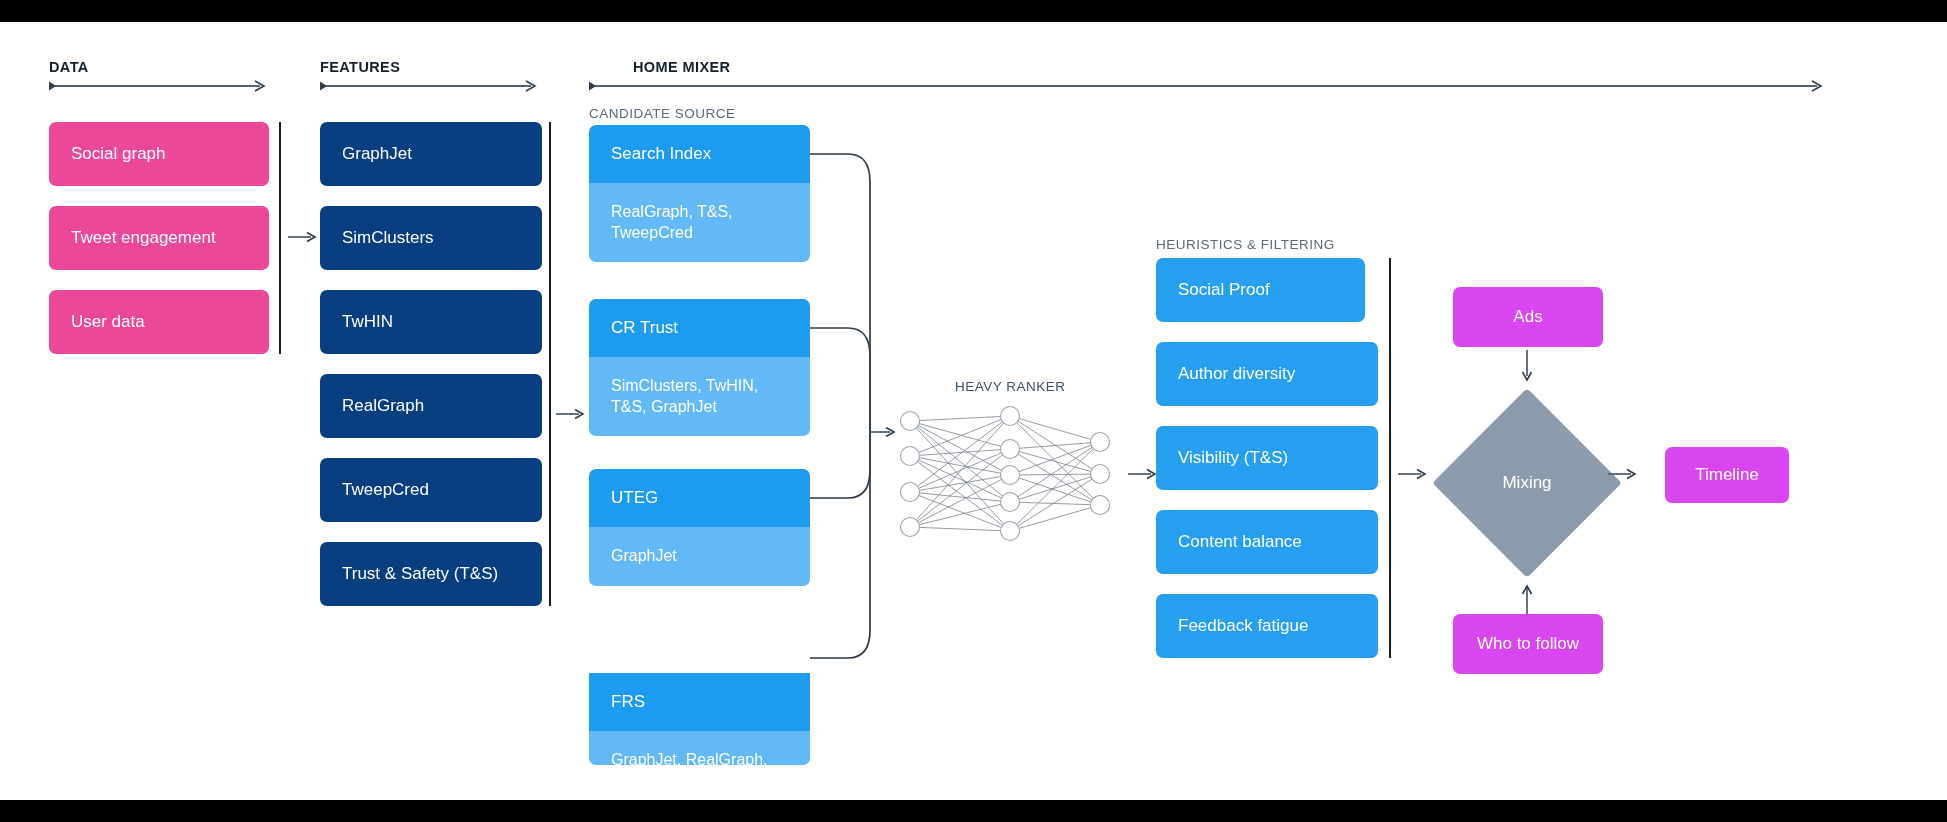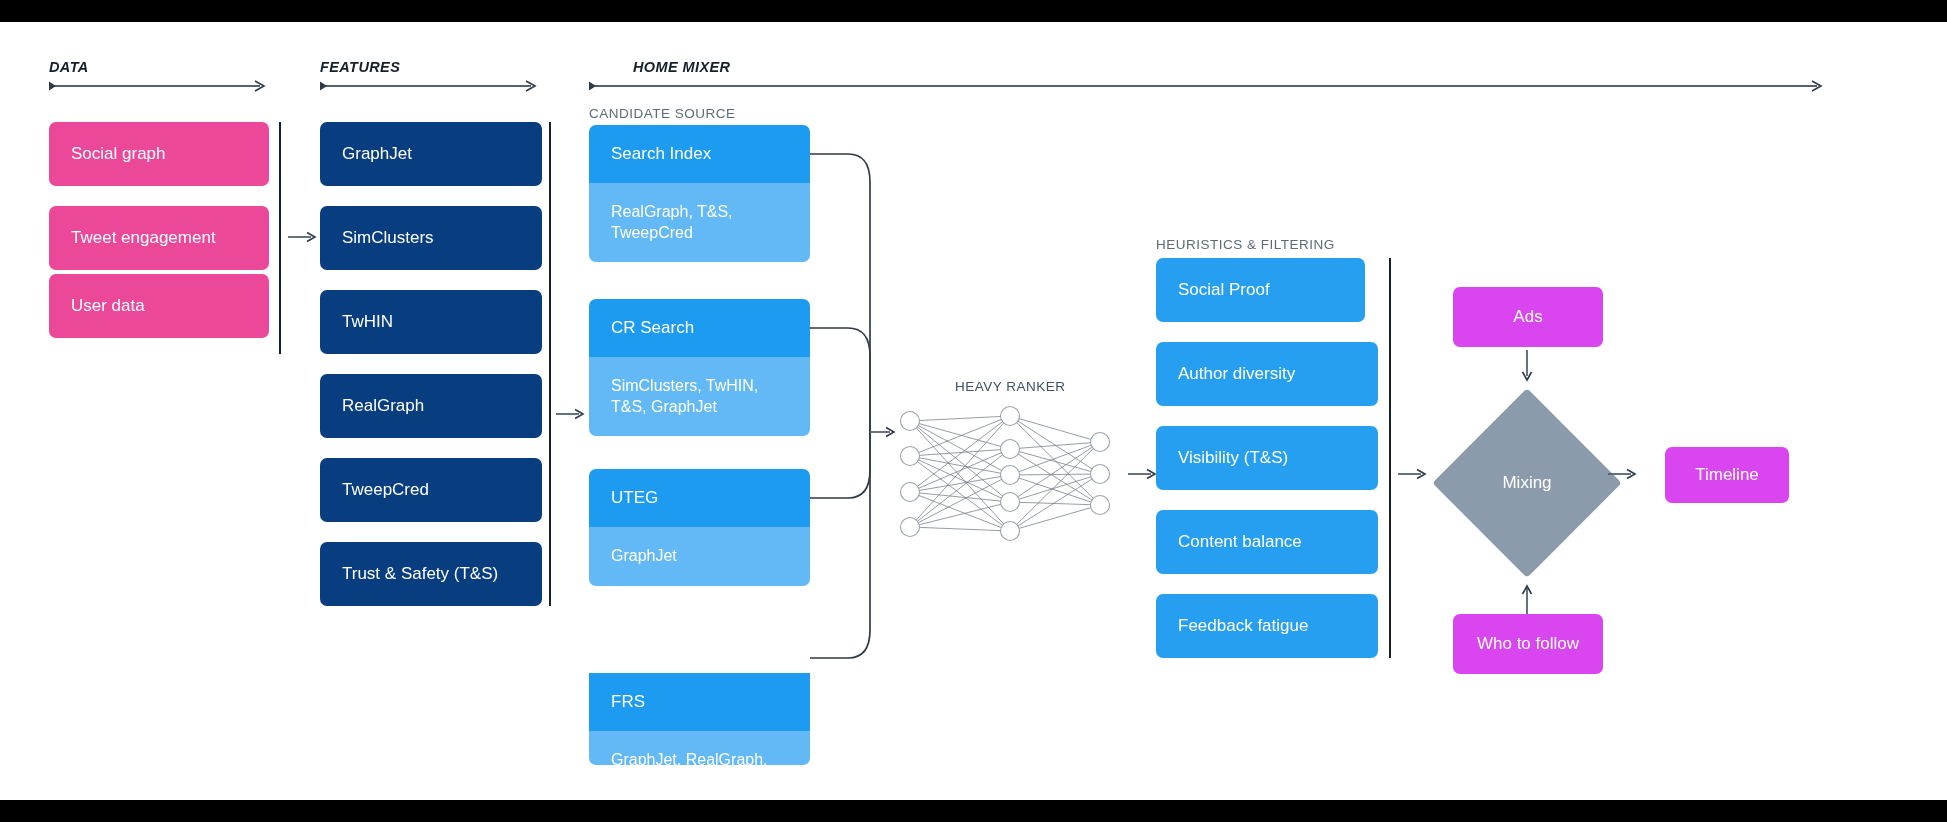--- a/index.html
+++ b/index.html
@@ -14,21 +14,21 @@
     width:1947px;height:778px;
     background:#ffffff;
   }
   .bar-top{position:absolute;left:0;top:0;width:1947px;height:22px;background:#000;}
   .bar-bottom{position:absolute;left:0;top:800px;width:1947px;height:22px;background:#000;}
 
   
   .sec-head{
     position:absolute;
     font-size:14.5px;font-weight:bold;color:#15202b;
-    letter-spacing:.4px;white-space:nowrap;font-style:italic;
+    letter-spacing:.4px;white-space:nowrap;
   }
   .sec-axis{position:absolute;height:10px;}
   .sec-axis svg{display:block;overflow:visible;}
 
   .sub-head{
     position:absolute;
     font-size:13.5px;color:#5b6b7a;letter-spacing:.5px;white-space:nowrap;
   }
 
   
@@ -128,21 +128,21 @@
 
   <div class="sub-head" style="left:589px;top:84px;">CANDIDATE SOURCE</div>
   <div class="sub-head" style="left:1156px;top:215px;">HEURISTICS &amp; FILTERING</div>
 
   <div class="box data" style="left:49px;top:100px;width:220px;height:64px;">
     <span>Social graph</span>
   </div>
   <div class="box data" style="left:49px;top:184px;width:220px;height:64px;">
     <span>Tweet engagement</span>
   </div>
-  <div class="box data" style="left:49px;top:252px;width:220px;height:64px;">
+  <div class="box data" style="left:49px;top:268px;width:220px;height:64px;">
     <span>User data</span>
   </div>
 
   <div class="vrule" style="left:279px;top:100px;height:232px;"></div>
 
   <div class="arrow" style="left:288px;top:208px;width:32px;height:14px;">
     <svg width="32" height="14" viewBox="0 0 32 14">
       <path d="M0 7 L23 7" stroke="#556270" stroke-width="1.8" fill="none"></path>
       <path d="M19 2.5 L27 7 L19 11.5" stroke="#2f3b47" stroke-width="1.6" fill="none"></path>
     </svg>
@@ -175,21 +175,21 @@
       <path d="M19 2.5 L27 7 L19 11.5" stroke="#2f3b47" stroke-width="1.6" fill="none"></path>
     </svg>
   </div>
 
   <div class="cs-card" style="left:589px;top:103px;width:221px;height:137px;">
     <div class="cs-top" style="height:58px;">Search Index</div>
     <div class="cs-bot" style="height:79px;">RealGraph, T&amp;S, TweepCred</div>
   </div>
 
   <div class="cs-card" style="left:589px;top:277px;width:221px;height:137px;">
-    <div class="cs-top" style="height:58px;">CR Search</div>
+    <div class="cs-top" style="height:58px;">CR Trust</div>
     <div class="cs-bot" style="height:79px;">SimClusters, TwHIN, T&amp;S, GraphJet</div>
   </div>
 
   <div class="cs-card" style="left:589px;top:447px;width:221px;height:117px;">
     <div class="cs-top" style="height:58px;">UTEG</div>
     <div class="cs-bot" style="height:59px;">GraphJet</div>
   </div>
 
   <div class="cs-card" style="left:589px;top:606px;width:221px;height:137px;">
     <div class="cs-top" style="height:58px;margin-top:45px;">FRS</div>

